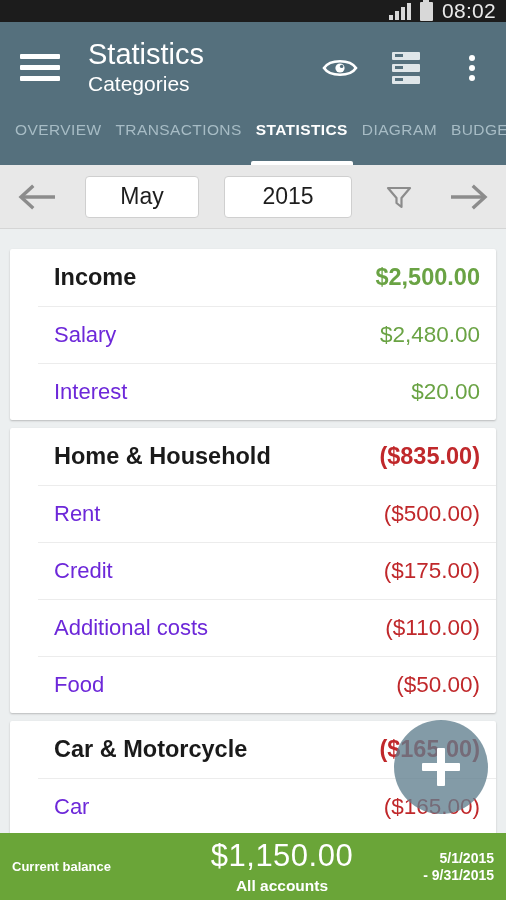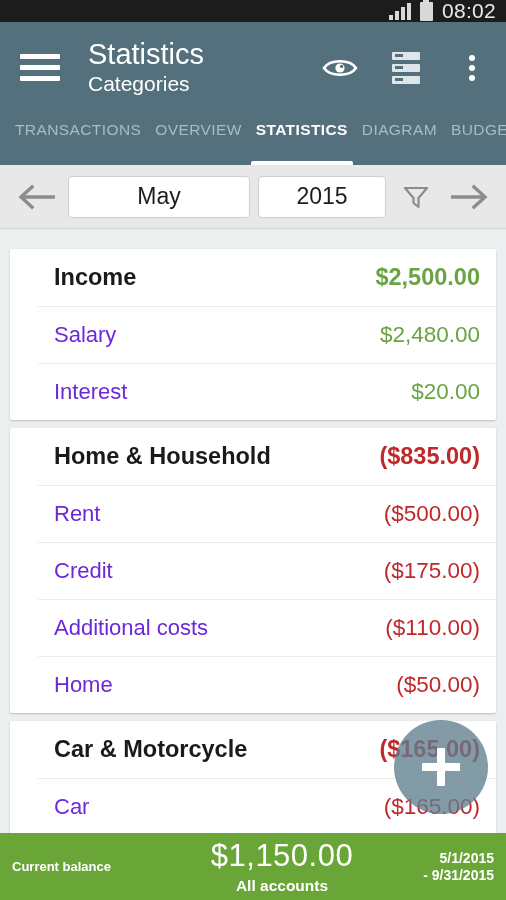--- a/index.html
+++ b/index.html
@@ -58,21 +58,21 @@
   }
   .tab.active { color: #ffffff; font-weight: bold; }
   .tab.active::after {
     content: ""; position: absolute; left: 2px; right: 2px; bottom: 0;
     height: 4px; background: #ffffff; border-radius: 2px 2px 0 0;
   }
 
   
   .datebar {
     height: 64px; background: #e8e8e8;
-    display: flex; align-items: center; padding: 0 14px; gap: 8px;
+    display: flex; align-items: center; padding: 0 14px; gap: 25px;
     border-bottom: 1px solid #d5d5d5;
   }
   .arrow-btn { width: 46px; height: 46px; display: flex; align-items: center; justify-content: center; cursor: pointer; flex: 0 0 auto; }
   .chip {
     background: #ffffff; border: 1px solid #cfcfcf; border-radius: 4px;
     height: 42px; display: flex; align-items: center; justify-content: center;
     font-size: 23px; color: #1d1d1d; cursor: pointer;
   }
   .chip.month { flex: 1 1 auto; }
   .chip.year { width: 128px; flex: 0 0 auto; }
@@ -171,22 +171,22 @@
         <div class="dots-icon">
             <i></i>
             <i></i>
             <i></i>
           </div>
       </div>
     </div>
   </div>
 
   <div class="tabs">
+    <div class="tab">OVERVIEW</div>
     <div class="tab">TRANSACTIONS</div>
-    <div class="tab">OVERVIEW</div>
     <div class="tab active">STATISTICS</div>
     <div class="tab">DIAGRAM</div>
     <div class="tab">BUDGETS</div>
   </div>
 
   <div class="datebar">
     <div class="arrow-btn">
       <svg width="40" height="26" viewBox="0 0 40 26">
         <path d="M38 13 H5" stroke="#8c8c8c" stroke-width="3.4" fill="none"></path>
         <path d="M15 3 L4 13 L15 23" stroke="#8c8c8c" stroke-width="3.4" fill="none" stroke-linecap="square"></path>
@@ -235,21 +235,21 @@
       </div>
       <div class="row">
         <span class="label">Credit</span>
         <span class="amount neg">($175.00)</span>
       </div>
       <div class="row">
         <span class="label">Additional costs</span>
         <span class="amount neg">($110.00)</span>
       </div>
       <div class="row">
-        <span class="label">Home</span>
+        <span class="label">Food</span>
         <span class="amount neg">($50.00)</span>
       </div>
     </div>
 
     <div class="card">
       <div class="row head">
         <span class="label">Car &amp; Motorcycle</span>
         <span class="amount neg">($165.00)</span>
       </div>
       <div class="row">

